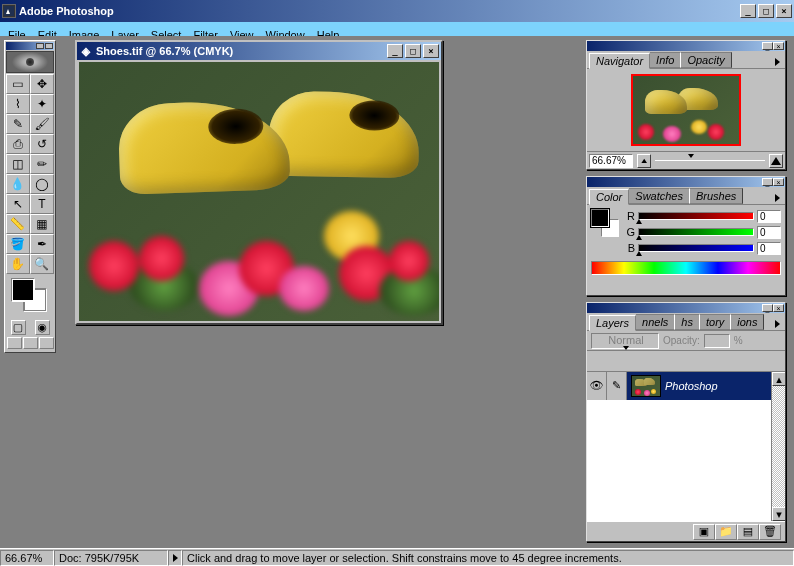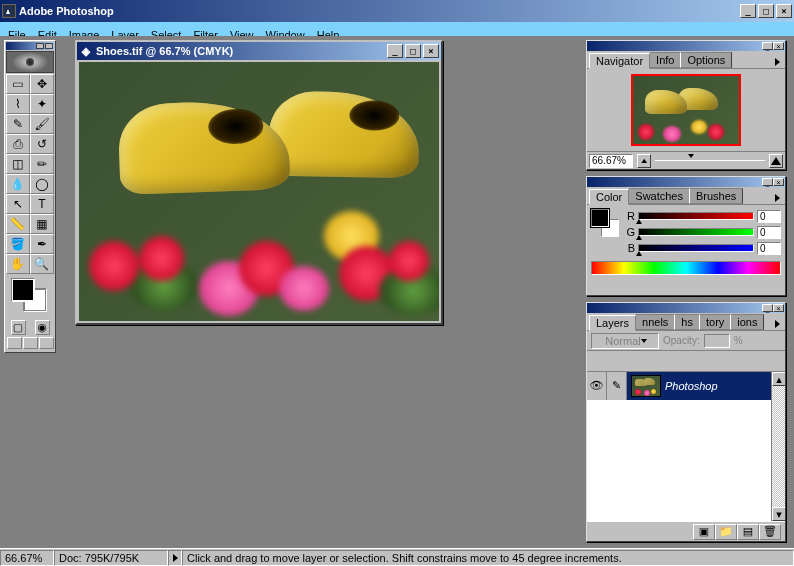--- a/index.html
+++ b/index.html
@@ -55,21 +55,21 @@
 .f-red{background:radial-gradient(circle,#ff4060 0%,#d01030 70%);}
 .f-yellow{background:radial-gradient(circle,#ffe060 0%,#e0b020 70%);}
 .f-pink{background:radial-gradient(circle,#ff80c0 0%,#e04090 70%);}
 .f-green{background:radial-gradient(circle,#60a040 0%,#305020 70%);}
 
 
 .panel-group { position:absolute; width:200px; background:#c0c0c0; border: 1px solid; border-color:#dfdfdf #404040 #404040 #dfdfdf; box-shadow: 1px 1px 0 #000;}
 .panel-titlebar{height:10px;background:linear-gradient(to right,#0a246a,#a6caf0);display:flex;justify-content:flex-end;align-items:center;gap:0;padding:0 1px;}
 .panel-titlebar .pb{width:11px;height:8px;background:#c0c0c0;border:1px solid;border-color:#fff #404040 #404040 #fff;font-size:7px;display:flex;align-items:center;justify-content:center;cursor:pointer;}
 .panel-tabs{display:flex;align-items:flex-end;height:18px;background:#c0c0c0;border-bottom:1px solid #808080;padding-left:2px;padding-top:2px;}
-.panel-tab{padding:1px 6px;border:1px solid;border-color:#fff #808080 transparent #fff;background:#c0c0c0;cursor:pointer;margin-right:-1px;position:relative;}
+.panel-tab{padding:1px 6px;border:1px solid;border-color:#fff #808080 transparent #fff;background:#c0c0c0;cursor:pointer;margin-right:-1px;position:relative;font-style:italic;}
 .panel-tab.inactive{border-color:#808080 #404040 #808080 #fff;color:#000;background:#a0a0a0;}
 .panel-tab.active{background:#c0c0c0;border-bottom:1px solid #c0c0c0;z-index:1;margin-bottom:-1px;}
 .panel-flyout{width:12px;height:12px;margin-left:auto;margin-right:2px;display:flex;align-items:center;justify-content:center;cursor:pointer;}
 
 
 #panel-navigator{top:4px;right:8px;height:130px;}
 .nav-preview-area{height:82px;display:flex;align-items:center;justify-content:center;background:#c0c0c0;}
 .nav-thumb{width:110px;height:72px;border:2px solid #ff0000;background:linear-gradient(135deg,#3a5030 0%,#4a6038 100%);position:relative;overflow:hidden;}
 .nav-zoom-bar{height:18px;display:flex;align-items:center;border-top:1px solid #808080;padding:0 2px;gap:4px;}
 .zoom-field{width:44px;height:14px;border:1px solid;border-color:#808080 #fff #fff #808080;background:#fff;font-size:10px;padding:0 2px;}
@@ -91,21 +91,21 @@
 .rgb-track.g{background:linear-gradient(to right,#000,#0f0);}
 .rgb-track.b{background:linear-gradient(to right,#000,#00f);}
 .rgb-arrow{position:absolute;left:-3px;bottom:-5px;width:0;height:0;border-left:3px solid transparent;border-right:3px solid transparent;border-bottom:5px solid #000;}
 .rgb-value{width:24px;height:13px;border:1px solid;border-color:#808080 #fff #fff #808080;background:#fff;text-align:left;font-size:10px;padding:0 2px;}
 .color-ramp{height:14px;margin-top:4px;border:1px solid;border-color:#808080 #fff #fff #808080;background:linear-gradient(to right,#ff0000 0%,#ffff00 17%,#00ff00 33%,#00ffff 50%,#0000ff 67%,#ff00ff 83%,#ff0000 100%);cursor:crosshair;}
 
 
 #panel-layers{top:266px;right:8px;bottom:6px;height:auto;}
 .layers-body{padding:0;}
 .layers-opts{display:flex;align-items:center;height:20px;padding:2px 4px;border-bottom:1px solid #808080;gap:4px;}
-.blend-select{width:68px;height:16px;border:1px solid;border-color:#808080 #fff #fff #808080;background:#c0c0c0;font-size:10px;padding-left:2px;color:#808080;display:flex;align-items:center;justify-content:center;}
+.blend-select{width:68px;height:16px;border:1px solid;border-color:#808080 #fff #fff #808080;background:#c0c0c0;font-size:10px;padding-left:2px;color:#808080;display:flex;align-items:center;justify-content:flex-start;flex-direction:column;}
 .opacity-label{color:#808080;font-size:10px;}
 .opacity-field{width:26px;height:14px;border:1px solid;border-color:#808080 #fff #fff #808080;background:#c0c0c0;}
 .preserve-row{height:18px;display:flex;align-items:center;padding:0 4px;color:#808080;font-size:10px;border-bottom:1px solid #808080;}
 .preserve-chk{width:11px;height:11px;border:1px solid;border-color:#808080 #fff #fff #808080;margin-right:4px;background:#c0c0c0;}
 .layers-list{position:absolute;top:68px;left:0;right:0;bottom:20px;background:#fff;border-top:1px solid #808080;overflow:auto;}
 .layer-row{height:28px;display:flex;align-items:center;border-bottom:1px solid #808080;}
 .layer-vis{width:20px;height:28px;border-right:1px solid #808080;display:flex;align-items:center;justify-content:center;background:#c0c0c0;}
 .layer-brush{width:20px;height:28px;border-right:1px solid #808080;display:flex;align-items:center;justify-content:center;background:#c0c0c0;}
 .layer-main{flex:1;height:28px;background:#0a246a;color:#fff;display:flex;align-items:center;font-style:italic;}
 .layer-thumb{width:30px;height:22px;margin:0 4px;border:1px solid #000;background:linear-gradient(135deg,#3a5030 0%,#4a6038 100%);position:relative;overflow:hidden;}
@@ -277,21 +277,21 @@
   </div>
 
   <div class="panel-group" id="panel-navigator">
     <div class="panel-titlebar">
       <div class="pb">_</div>
       <div class="pb">×</div>
     </div>
     <div class="panel-tabs">
       <div class="panel-tab active">Navigator</div>
       <div class="panel-tab inactive">Info</div>
-      <div class="panel-tab inactive">Options</div>
+      <div class="panel-tab inactive">Opacity</div>
       <div class="panel-flyout">
           <span class="tri-right"></span>
         </div>
     </div>
     <div class="nav-preview-area">
       <div class="nav-thumb">
         <div style="position:absolute;top:12px;left:10px;width:80px;height:28px;">
           <div class="clog" style="top:0;left:35px;width:40px;height:22px;"></div>
           <div class="clog" style="top:2px;left:2px;width:42px;height:24px;"></div>
         </div>

